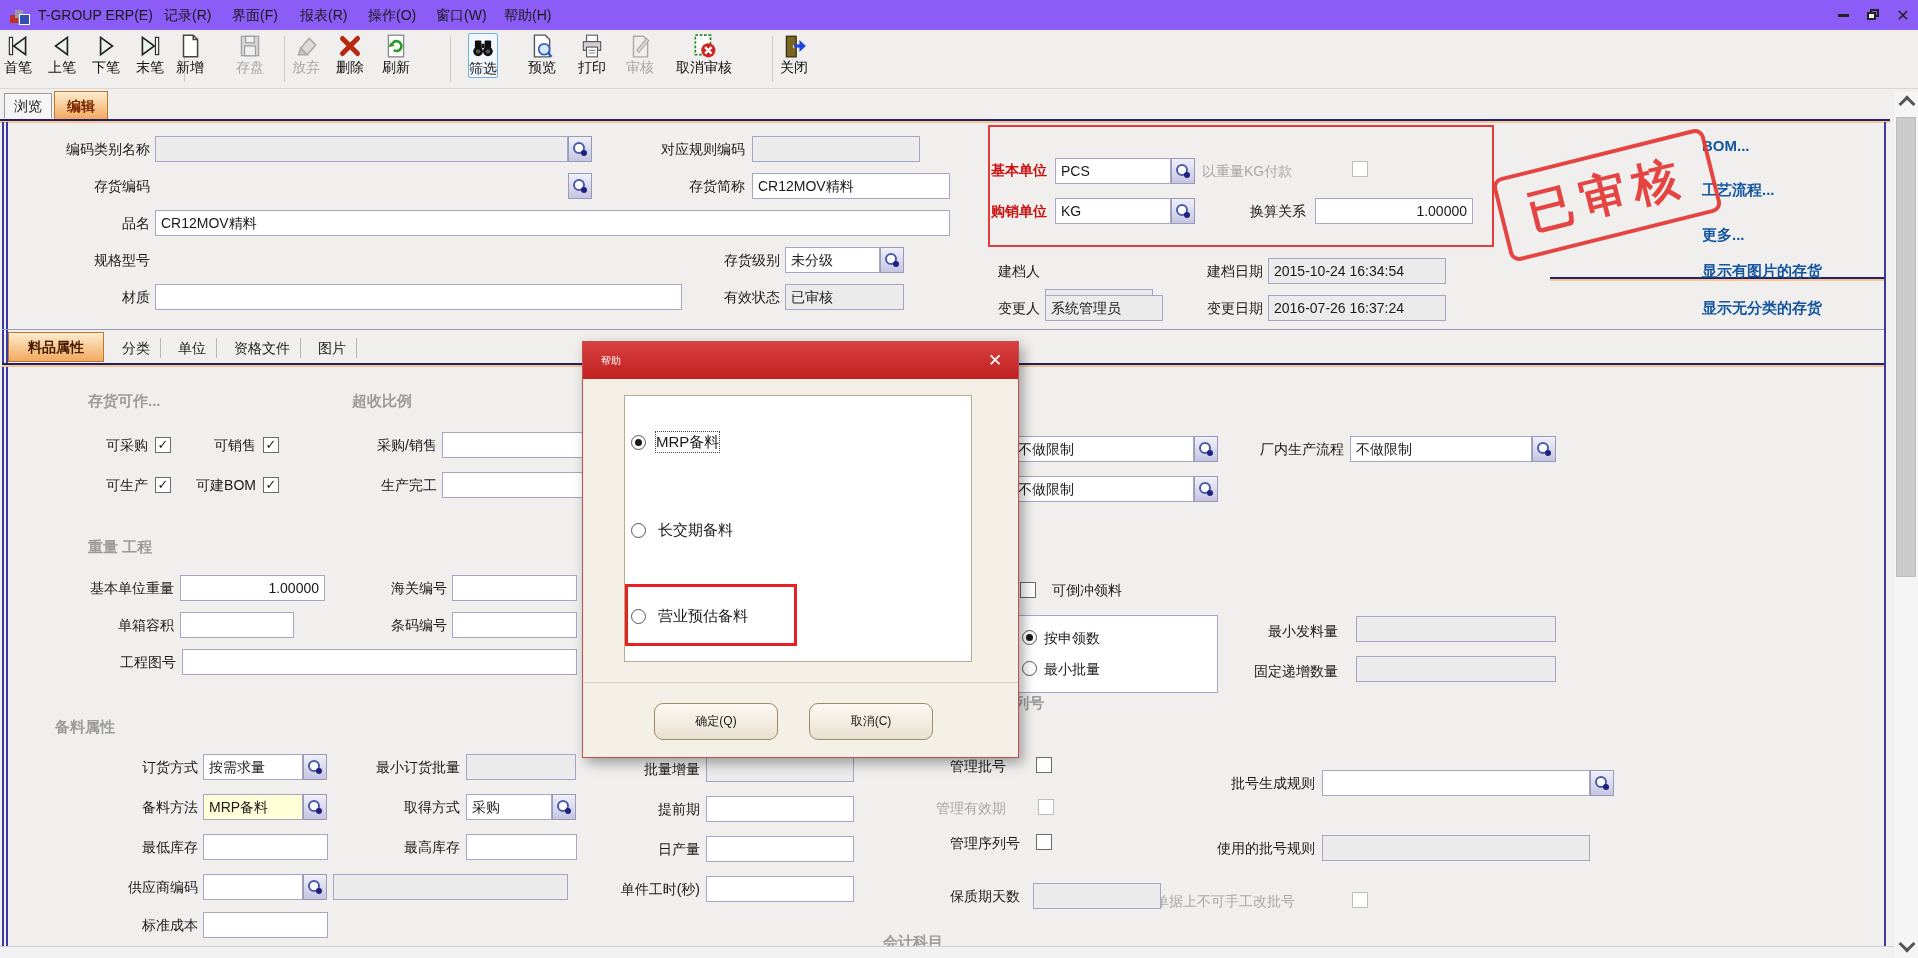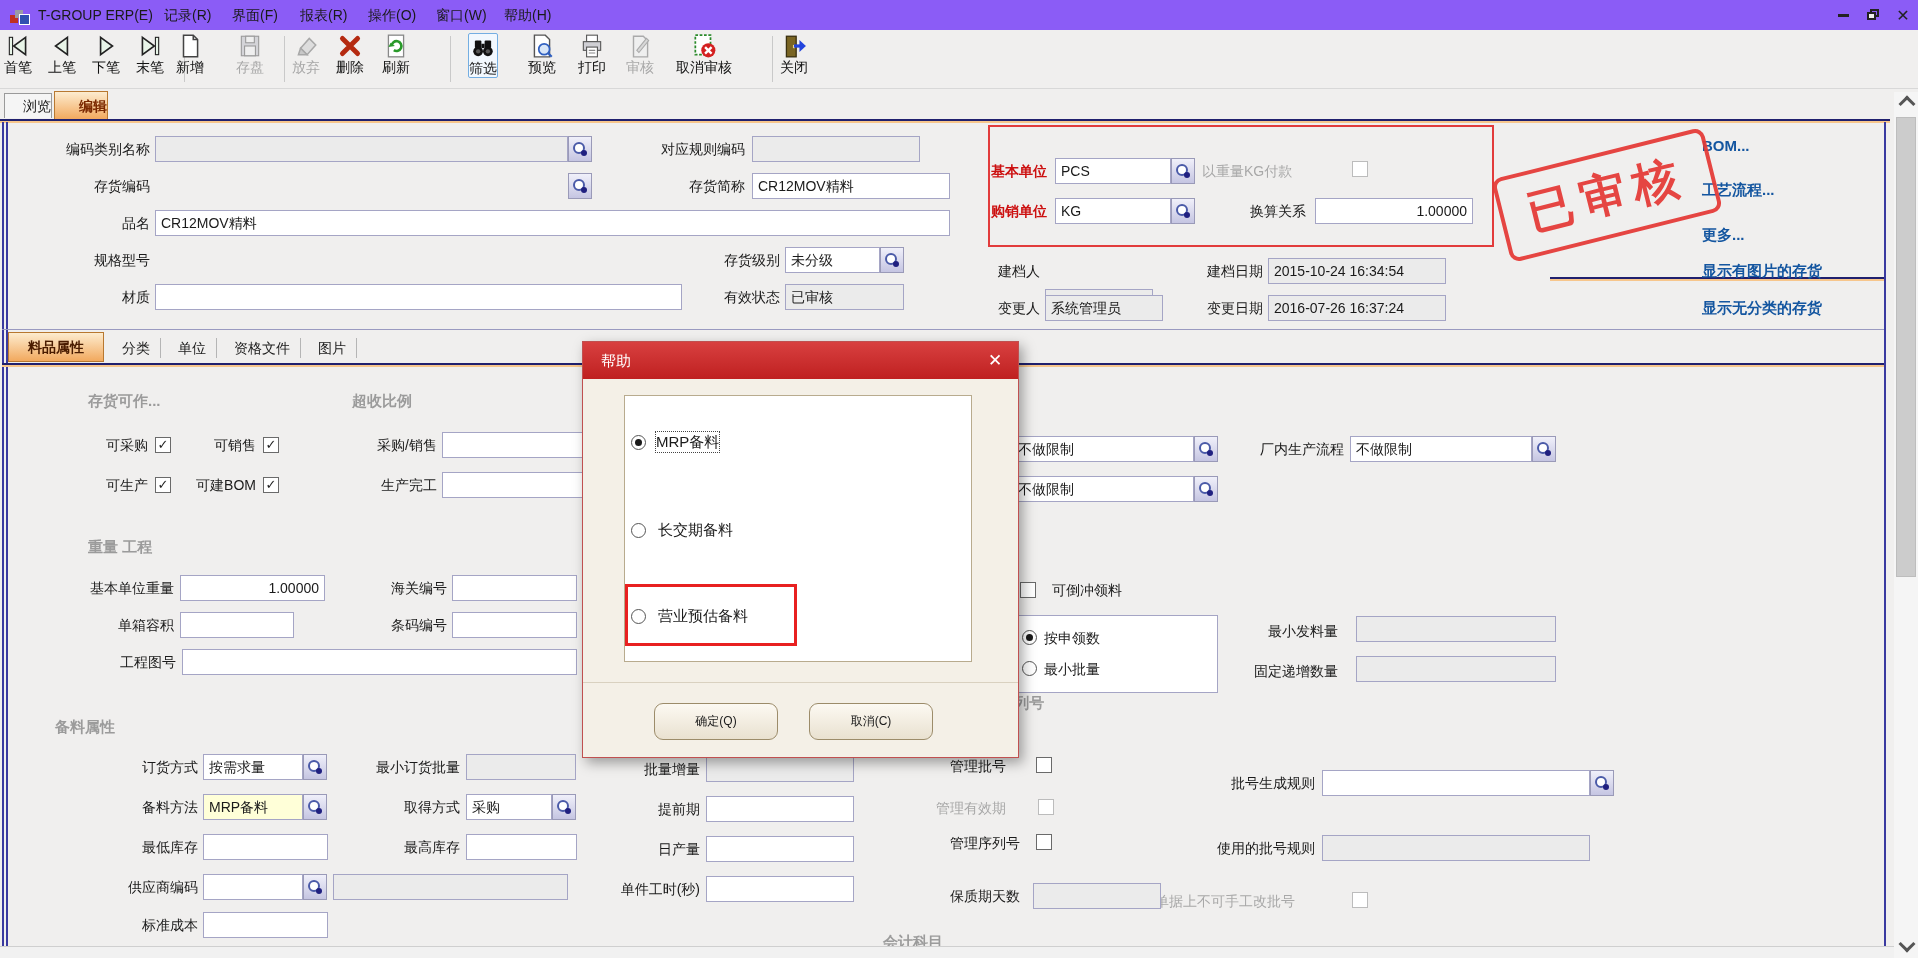--- a/index.html
+++ b/index.html
@@ -11,21 +11,21 @@
   .winctl{position:absolute;top:6px;width:22px;height:18px;display:flex;align-items:center;justify-content:center;font-weight:bold;color:#222;}
   
   .toolbar{position:absolute;left:0;top:30px;width:1918px;height:58px;background:#f0efee;border-bottom:1px solid #d8d8d8;}
   .tbi{position:absolute;top:3px;display:flex;flex-direction:column;align-items:center;white-space:nowrap;font-size:14px;color:#111;}
   .tbi .ic{width:26px;height:26px;display:block;}
   .tbi .tl{line-height:17px;}
   .tbi.dis{color:#a8a8a8;}
   .tbi.sel{border:1px solid #74aee2;background:#f2f8fe;border-radius:2px;}
   .tbsep{position:absolute;top:6px;width:1px;height:46px;background:#c9c9c9;}
   
-  .vtab{position:absolute;height:25px;line-height:25px;text-align:right;background:#f5f5f5;border:1px solid #9a9a9a;border-bottom:none;box-sizing:border-box;}
+  .vtab{position:absolute;height:25px;line-height:25px;text-align:center;background:#f5f5f5;border:1px solid #9a9a9a;border-bottom:none;box-sizing:border-box;}
   .vtab.active{background:linear-gradient(180deg,#fdeccf,#f2a95e);border:1px solid #b87830;border-bottom:none;color:#7a2800;font-weight:bold;}
   .hl-navy{position:absolute;height:2px;background:#20206e;}
   .hl-orange{position:absolute;height:2px;background:#f7c68c;}
   .vl-navy{position:absolute;width:2px;background:#3a3aa0;}
   
   .lblr{position:absolute;height:22px;line-height:22px;text-align:right;white-space:nowrap;}
   .lbll{position:absolute;height:22px;line-height:22px;white-space:nowrap;}
   .red{color:#cc1010;font-weight:bold;}
   .gray{color:#a8a8a8;}
   .inp{position:absolute;height:26px;background:#fff;border:1px solid #a5a5c5;box-sizing:border-box;padding:3px 5px;font-size:14px;line-height:18px;white-space:nowrap;overflow:hidden;}
@@ -50,21 +50,21 @@
   .redbox{position:absolute;border:2px solid #e23b3b;z-index:6;pointer-events:none;}
   .stamp{position:absolute;left:1498px;top:152px;z-index:40;color:#e53935;border:4px solid #e53935;border-radius:10px;padding:8px 24px;font-size:46px;font-weight:bold;letter-spacing:8px;transform:rotate(-14deg);opacity:.93;white-space:nowrap;}
   
   .sb-track{position:absolute;left:1894px;top:92px;width:24px;height:866px;background:#f5f5f5;}
   .sb-thumb{position:absolute;left:1896px;top:117px;width:20px;height:460px;background:#cccccc;border:1px solid #bdbdbd;box-sizing:border-box;}
   .chev{position:absolute;width:9px;height:9px;border-left:3px solid #555;border-bottom:3px solid #555;}
   .chev.up{transform:rotate(135deg);}
   .chev.down{transform:rotate(-45deg);}
   
   .dialog{position:absolute;left:582px;top:341px;width:435px;height:415px;background:#f4f0e7;border:1px solid #c05050;box-shadow:4px 5px 12px rgba(0,0,0,.35);z-index:50;}
-  .dlg-title{position:absolute;left:0;top:0;width:100%;height:37px;background:linear-gradient(180deg,#d84040,#bf2020);color:#fff;font-size:15px;line-height:37px;box-sizing:border-box;padding-left:18px;}
+  .dlg-title{position:absolute;left:0;top:0;width:100%;height:37px;background:linear-gradient(180deg,#d84040,#bf2020);color:#fff;font-size:10px;line-height:37px;box-sizing:border-box;padding-left:18px;}
   .dlg-close{position:absolute;right:12px;top:8px;width:22px;height:22px;color:#fff;font-size:17px;line-height:22px;text-align:center;cursor:pointer;}
   .dlg-list{position:absolute;left:41px;top:53px;width:348px;height:267px;background:#fff;border:1px solid #b8ab8e;box-sizing:border-box;}
   .dlg-opt{position:absolute;font-size:15px;line-height:20px;white-space:nowrap;cursor:pointer;}
   .dlg-opt.focus{outline:1px dotted #444;}
   .dlg-redrect{position:absolute;left:42px;top:242px;width:166px;height:56px;border:3px solid #e82020;z-index:5;pointer-events:none;}
   .dlg-sep{position:absolute;left:0;top:340px;width:100%;height:1px;background:#d9d1c0;}
   .dlg-btn{position:absolute;top:361px;width:122px;height:35px;border:1px solid #9c8c6a;border-radius:9px;background:linear-gradient(180deg,#fcf9f2,#e9e1d0);font-size:12px;display:flex;align-items:center;justify-content:center;cursor:pointer;white-space:nowrap;}
   svg{display:block;}
 </style>
 </head>
@@ -253,21 +253,21 @@
   <div class="lookup" style="left:880px;top:247px;">
       <span class="mag"></span>
     </div>
 
   <div class="lblr" style="left:10px;top:286px;width:140px;">材质</div>
   <div class="inp" style="left:155px;top:284px;width:527px;"></div>
   <div class="lblr" style="left:690px;top:286px;width:90px;">有效状态</div>
   <div class="inp ro" style="left:785px;top:284px;width:119px;">已审核</div>
 
   <div class="redbox" style="left:988px;top:125px;width:502px;height:118px;"></div>
-  <div class="lblr red" style="left:975px;top:160px;width:72px;">基本单位</div>
+  <div class="lblr red" style="left:975px;top:160px;width:72px;font-family:Liberation Serif, serif;">基本单位</div>
   <div class="inp" style="left:1055px;top:158px;width:116px;">PCS</div>
   <div class="lookup" style="left:1171px;top:158px;">
       <span class="mag"></span>
     </div>
   <div class="lbll gray" style="left:1202px;top:160px;">以重量KG付款</div>
   <div class="cb dis" style="left:1352px;top:161px;"></div>
   <div class="lblr red" style="left:975px;top:200px;width:72px;">购销单位</div>
   <div class="inp" style="left:1055px;top:198px;width:116px;">KG</div>
   <div class="lookup" style="left:1171px;top:198px;">
       <span class="mag"></span>

